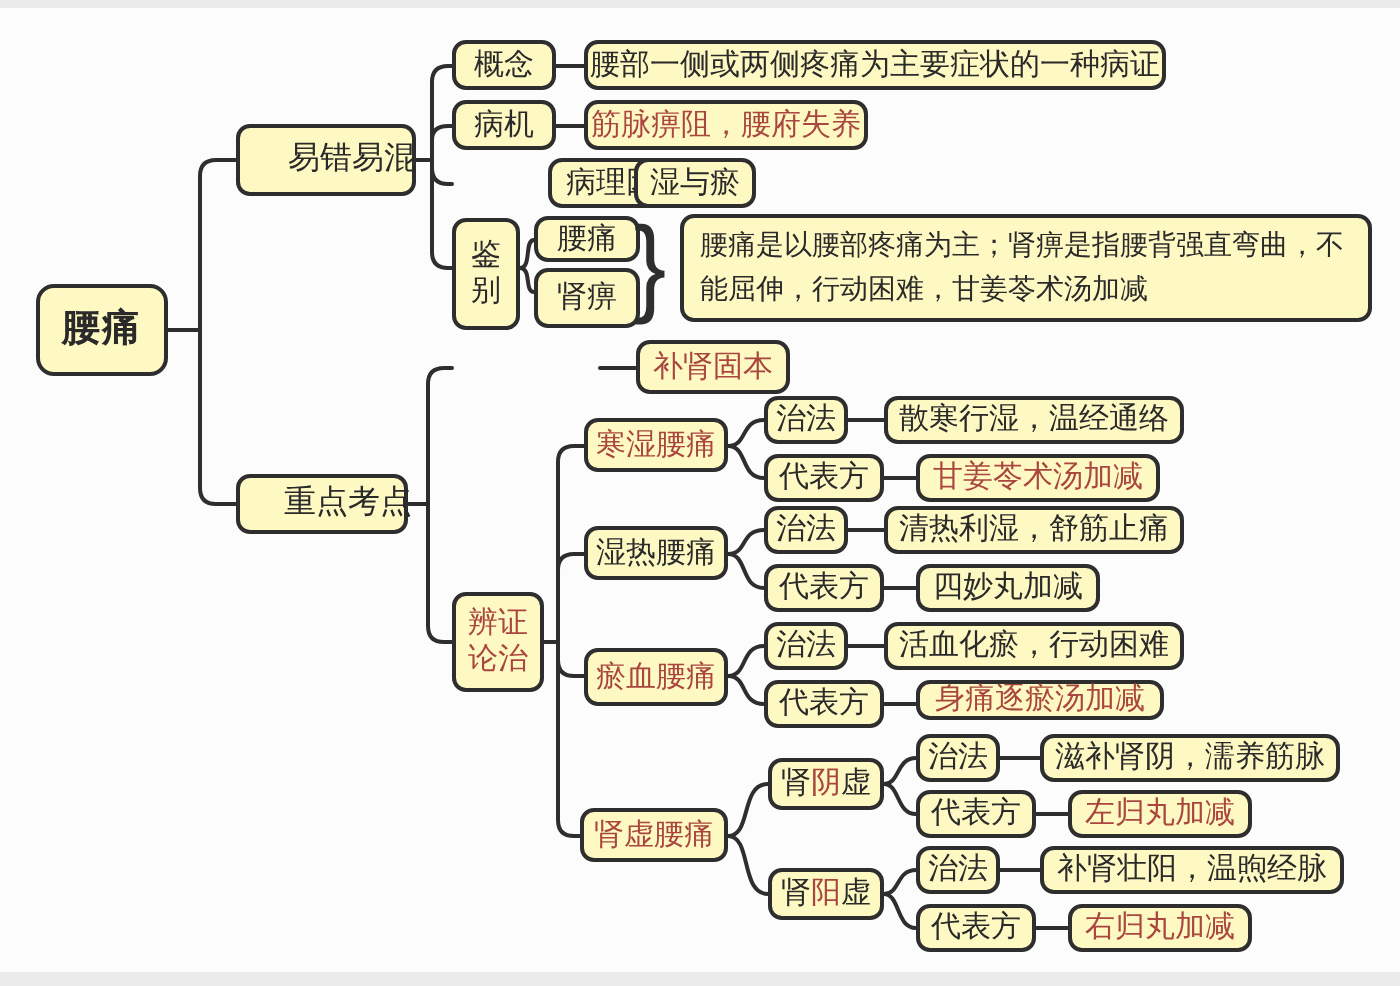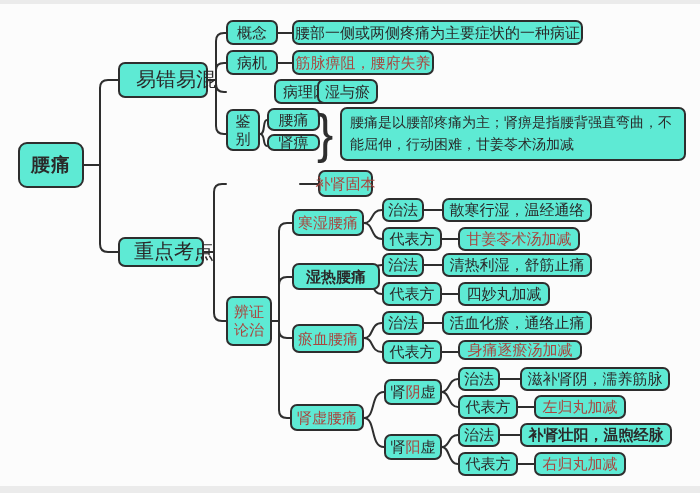--- a/index.html
+++ b/index.html
@@ -6,30 +6,30 @@
   #canvas{
     position:relative;width:700px;height:493px;overflow:hidden;
     background:#fcfcfc;
     font-family:"Liberation Sans","DejaVu Sans",sans-serif;
     color:#2a2a2a;
   }
   .edge-band{position:absolute;left:0;width:700px;background:#ebebeb;}
   #connector-svg{position:absolute;left:0;top:0;z-index:1;}
   .node{
     position:absolute;box-sizing:border-box;z-index:2;
-    border:2px solid #2e2e2e;border-radius:7px;background:#5eead4;
+    border:2px solid #2e2e2e;border-radius:7px;background:#fef9c3;
     display:flex;align-items:center;justify-content:center;
     font-size:15px;line-height:1.18;white-space:nowrap;
   }
   .root-node{font-weight:bold;font-size:19px;border-radius:9px;letter-spacing:1px;}
   .red{color:#a9463f;}
   .wrap{white-space:normal;word-break:break-all;text-align:center;}
   .note-box{white-space:normal;font-size:14px;text-align:left;justify-content:flex-start;
             padding:3px 8px;line-height:1.55;}
-  .lvl1{font-size:20px;padding-left:26px;}
+  .lvl1{font-size:16px;padding-left:26px;}
   .brace{
     position:absolute;z-index:2;color:#2e2e2e;
     font-size:54px;line-height:58px;font-weight:400;
     transform:scaleX(0.9);
   }
 </style>
 </head>
 <body>
 
 <div id="canvas">
@@ -103,45 +103,45 @@
 
   <div class="node" style="left:226px;top:20px;width:52px;height:25px;">概念</div>
   <div class="node" style="left:292px;top:20px;width:291px;height:25px;">腰部一侧或两侧疼痛为主要症状的一种病证</div>
 
   <div class="node" style="left:226px;top:50px;width:52px;height:25px;">病机</div>
   <div class="node red" style="left:292px;top:50px;width:142px;height:25px;">筋脉痹阻，腰府失养</div>
 
   <div class="node" style="left:226px;top:79px;width:78px;height:25px;margin-left:48px;">病理因素</div>
   <div class="node" style="left:317px;top:79px;width:61px;height:25px;">湿与瘀</div>
 
-  <div class="node wrap" style="left:226px;top:109px;width:34px;height:42px;padding:14px;text-align:center;">鉴别</div>
+  <div class="node wrap" style="left:226px;top:109px;width:34px;height:56px;padding:14px;text-align:center;">鉴别</div>
   <div class="node" style="left:267px;top:108px;width:53px;height:23px;">腰痛</div>
-  <div class="node" style="left:267px;top:134px;width:53px;height:17px;">肾痹</div>
+  <div class="node" style="left:267px;top:134px;width:53px;height:30px;">肾痹</div>
   <div class="brace" style="left:316px;top:104px;">}</div>
   <div class="node note-box" style="left:340px;top:107px;width:346px;height:54px;">腰痛是以腰部疼痛为主；肾痹是指腰背强直弯曲，不能屈伸，行动困难，甘姜苓术汤加减</div>
 
-  <div class="node red" style="left:318px;top:170px;width:55px;height:27px;">补肾固本</div>
+  <div class="node red" style="left:318px;top:170px;width:77px;height:27px;">补肾固本</div>
 
   <div class="node wrap red" style="left:226px;top:296px;width:46px;height:50px;padding:2px;">辨证论治</div>
 
   <div class="node red" style="left:292px;top:209px;width:72px;height:27px;">寒湿腰痛</div>
   <div class="node" style="left:382px;top:198px;width:42px;height:24px;">治法</div>
   <div class="node" style="left:442px;top:198px;width:150px;height:24px;">散寒行湿，温经通络</div>
   <div class="node" style="left:382px;top:227px;width:60px;height:24px;">代表方</div>
   <div class="node red" style="left:458px;top:227px;width:122px;height:24px;">甘姜苓术汤加减</div>
 
-  <div class="node" style="left:292px;top:263px;width:88px;height:27px;font-weight:bold;">湿热腰痛</div>
+  <div class="node" style="left:292px;top:263px;width:72px;height:27px;">湿热腰痛</div>
   <div class="node" style="left:382px;top:253px;width:42px;height:24px;">治法</div>
   <div class="node" style="left:442px;top:253px;width:150px;height:24px;">清热利湿，舒筋止痛</div>
   <div class="node" style="left:382px;top:282px;width:60px;height:24px;">代表方</div>
   <div class="node" style="left:458px;top:282px;width:92px;height:24px;">四妙丸加减</div>
 
   <div class="node red" style="left:292px;top:324px;width:72px;height:29px;">瘀血腰痛</div>
   <div class="node" style="left:382px;top:311px;width:42px;height:24px;">治法</div>
-  <div class="node" style="left:442px;top:311px;width:150px;height:24px;">活血化瘀，通络止痛</div>
+  <div class="node" style="left:442px;top:311px;width:150px;height:24px;">活血化瘀，行动困难</div>
   <div class="node" style="left:382px;top:340px;width:60px;height:24px;">代表方</div>
   <div class="node red" style="left:458px;top:340px;width:124px;height:20px;">身痛逐瘀汤加减</div>
 
   <div class="node red" style="left:290px;top:404px;width:74px;height:27px;">肾虚腰痛</div>
 
   <div class="node" style="left:384px;top:379px;width:58px;height:26px;">
     <span>肾</span>
       <span class="red">阴</span>
       <span>虚</span>
   </div>
@@ -149,17 +149,17 @@
   <div class="node" style="left:520px;top:367px;width:150px;height:24px;">滋补肾阴，濡养筋脉</div>
   <div class="node" style="left:458px;top:395px;width:60px;height:24px;">代表方</div>
   <div class="node red" style="left:534px;top:395px;width:92px;height:24px;">左归丸加减</div>
 
   <div class="node" style="left:384px;top:434px;width:58px;height:26px;">
     <span>肾</span>
       <span class="red">阳</span>
       <span>虚</span>
   </div>
   <div class="node" style="left:458px;top:423px;width:42px;height:24px;">治法</div>
-  <div class="node" style="left:520px;top:423px;width:152px;height:24px;font-weight:bold;">补肾壮阳，温煦经脉</div>
+  <div class="node" style="left:520px;top:423px;width:152px;height:24px;">补肾壮阳，温煦经脉</div>
   <div class="node" style="left:458px;top:452px;width:60px;height:24px;">代表方</div>
   <div class="node red" style="left:534px;top:452px;width:92px;height:24px;">右归丸加减</div>
 
 </div>
 
 </body></html>

